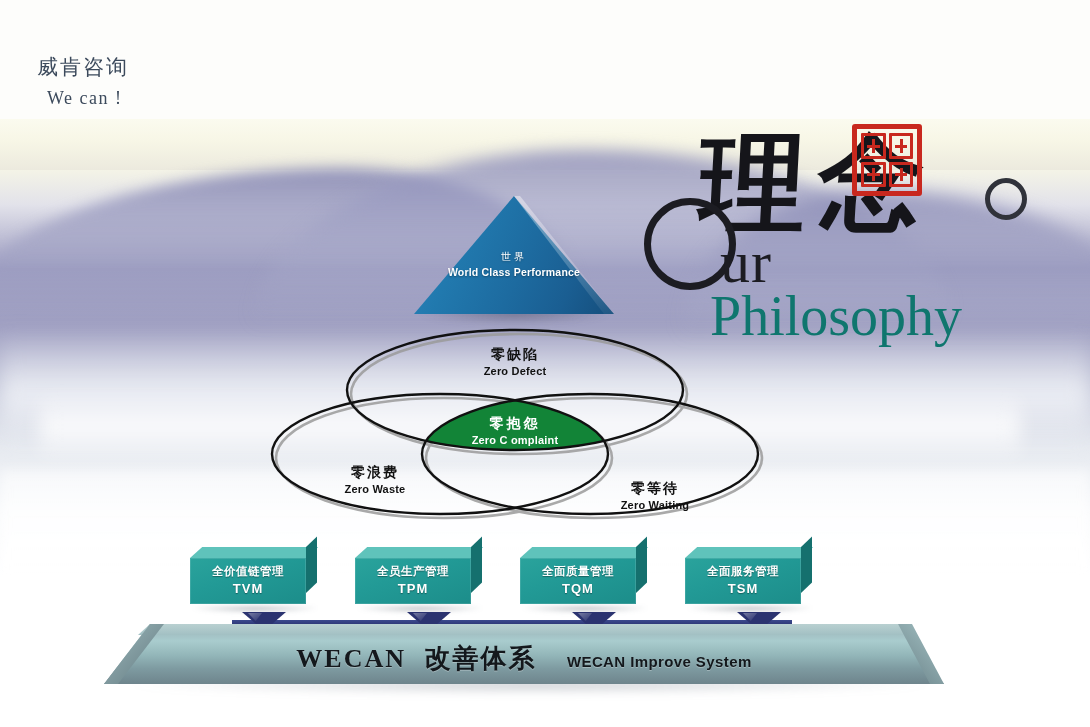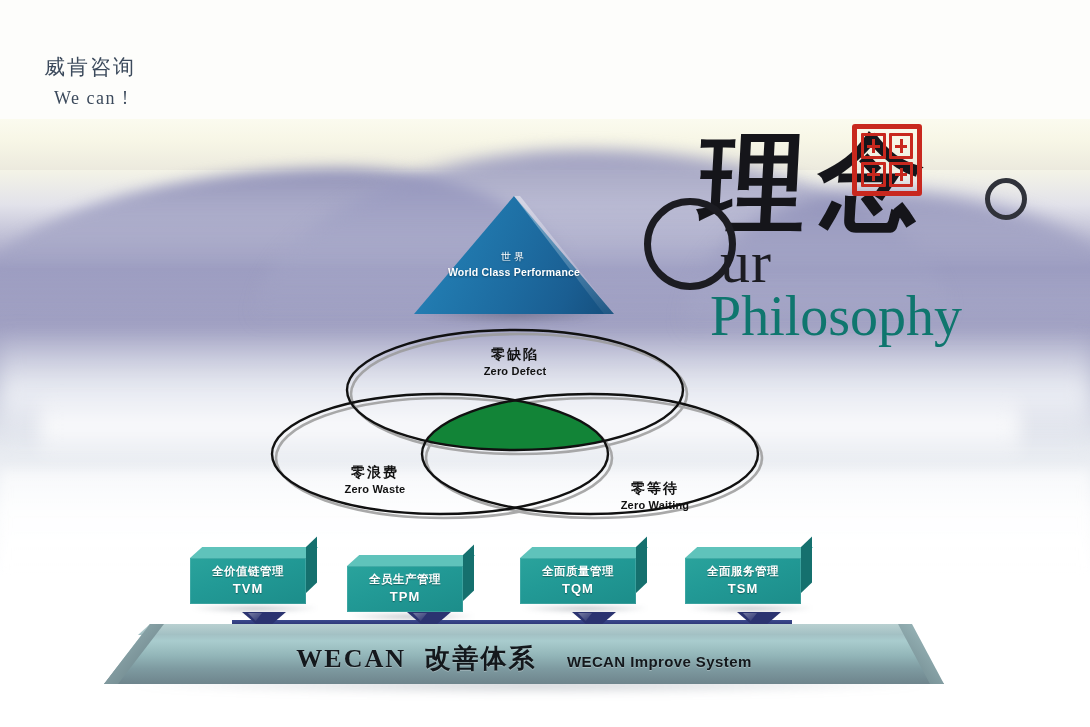--- a/index.html
+++ b/index.html
@@ -66,21 +66,21 @@
     filter:blur(6px);position:absolute;pointer-events:none;
   }
   .bg-white-bottom{
     position:absolute;left:0;top:600px;width:1090px;height:127px;background:#ffffff;
   }
   .bg-white-top{
     position:absolute;left:0;top:0;width:1090px;height:119px;background:#fdfdfb;
   }
 
   
-  .header{position:absolute;left:8px;top:0;width:949px;height:119px;}
+  .header{position:absolute;left:1px;top:0;width:949px;height:119px;}
   .brand-cn{
     position:absolute;left:36px;top:53px;
     font-family:"Liberation Sans", sans-serif;
     font-size:21px;letter-spacing:2px;color:#3c4a5c;font-weight:400;
   }
   .brand-en{
     position:absolute;left:46px;top:88px;
     font-family:"Liberation Serif", serif;
     font-size:18px;letter-spacing:1.5px;color:#3c4a5c;
   }
@@ -187,21 +187,21 @@
     transform:skewY(-44deg);transform-origin:top left;
   }
   .pbox .bshadow{
     position:absolute;left:4px;top:48px;width:122px;height:7px;
     background:radial-gradient(ellipse at 50% 30%,rgba(70,80,95,.35),rgba(255,255,255,0) 75%);
     filter:blur(2px);
   }
   .pbox .txt{position:absolute;left:0;top:5px;width:116px;text-align:center;color:#fff;}
   .pbox .t-cn{font-size:11.5px;font-weight:700;letter-spacing:.5px;line-height:16px;text-shadow:0 1px 1px rgba(0,0,0,.35);}
   .pbox .t-en{font-size:13px;font-weight:700;letter-spacing:1px;line-height:20px;text-shadow:0 1px 1px rgba(0,0,0,.35);}
-  #box-0{left:0;}   #box-1{left:157px;margin-top:8px;}  #box-2{left:330px;}  #box-3{left:495px;}
+  #box-0{left:0;}   #box-1{left:165px;}  #box-2{left:330px;}  #box-3{left:495px;}
 
   
   .connector{position:absolute;left:200px;top:612px;width:620px;height:22px;}
   .conn-bar{
     position:absolute;left:32px;top:8px;width:560px;height:10px;
     background:linear-gradient(to bottom,#3c4a8e,#1d225c);
   }
   .conn-arrow{
     position:absolute;top:0;width:44px;height:19px;
   }
@@ -341,20 +341,24 @@
       <div class="vl-en">Zero Defect</div>
     </div>
     <div class="venn-label" id="lbl-waste">
       <div class="vl-cn">零浪费</div>
       <div class="vl-en">Zero Waste</div>
     </div>
     <div class="venn-label" id="lbl-waiting">
       <div class="vl-cn">零等待</div>
       <div class="vl-en">Zero Waiting</div>
     </div>
+    <div class="venn-label vl-center" id="lbl-complaint">
+      <div class="vl-cn">零抱怨</div>
+      <div class="vl-en">Zero C omplaint</div>
+    </div>
   </div>
 
   <div class="boxes">
     <div class="pbox" id="box-0">
       <div class="bshadow"></div>
       <div class="top"></div>
       <div class="side"></div>
       <div class="front"></div>
       <div class="txt">
         <div class="t-cn">全价值链管理</div>

